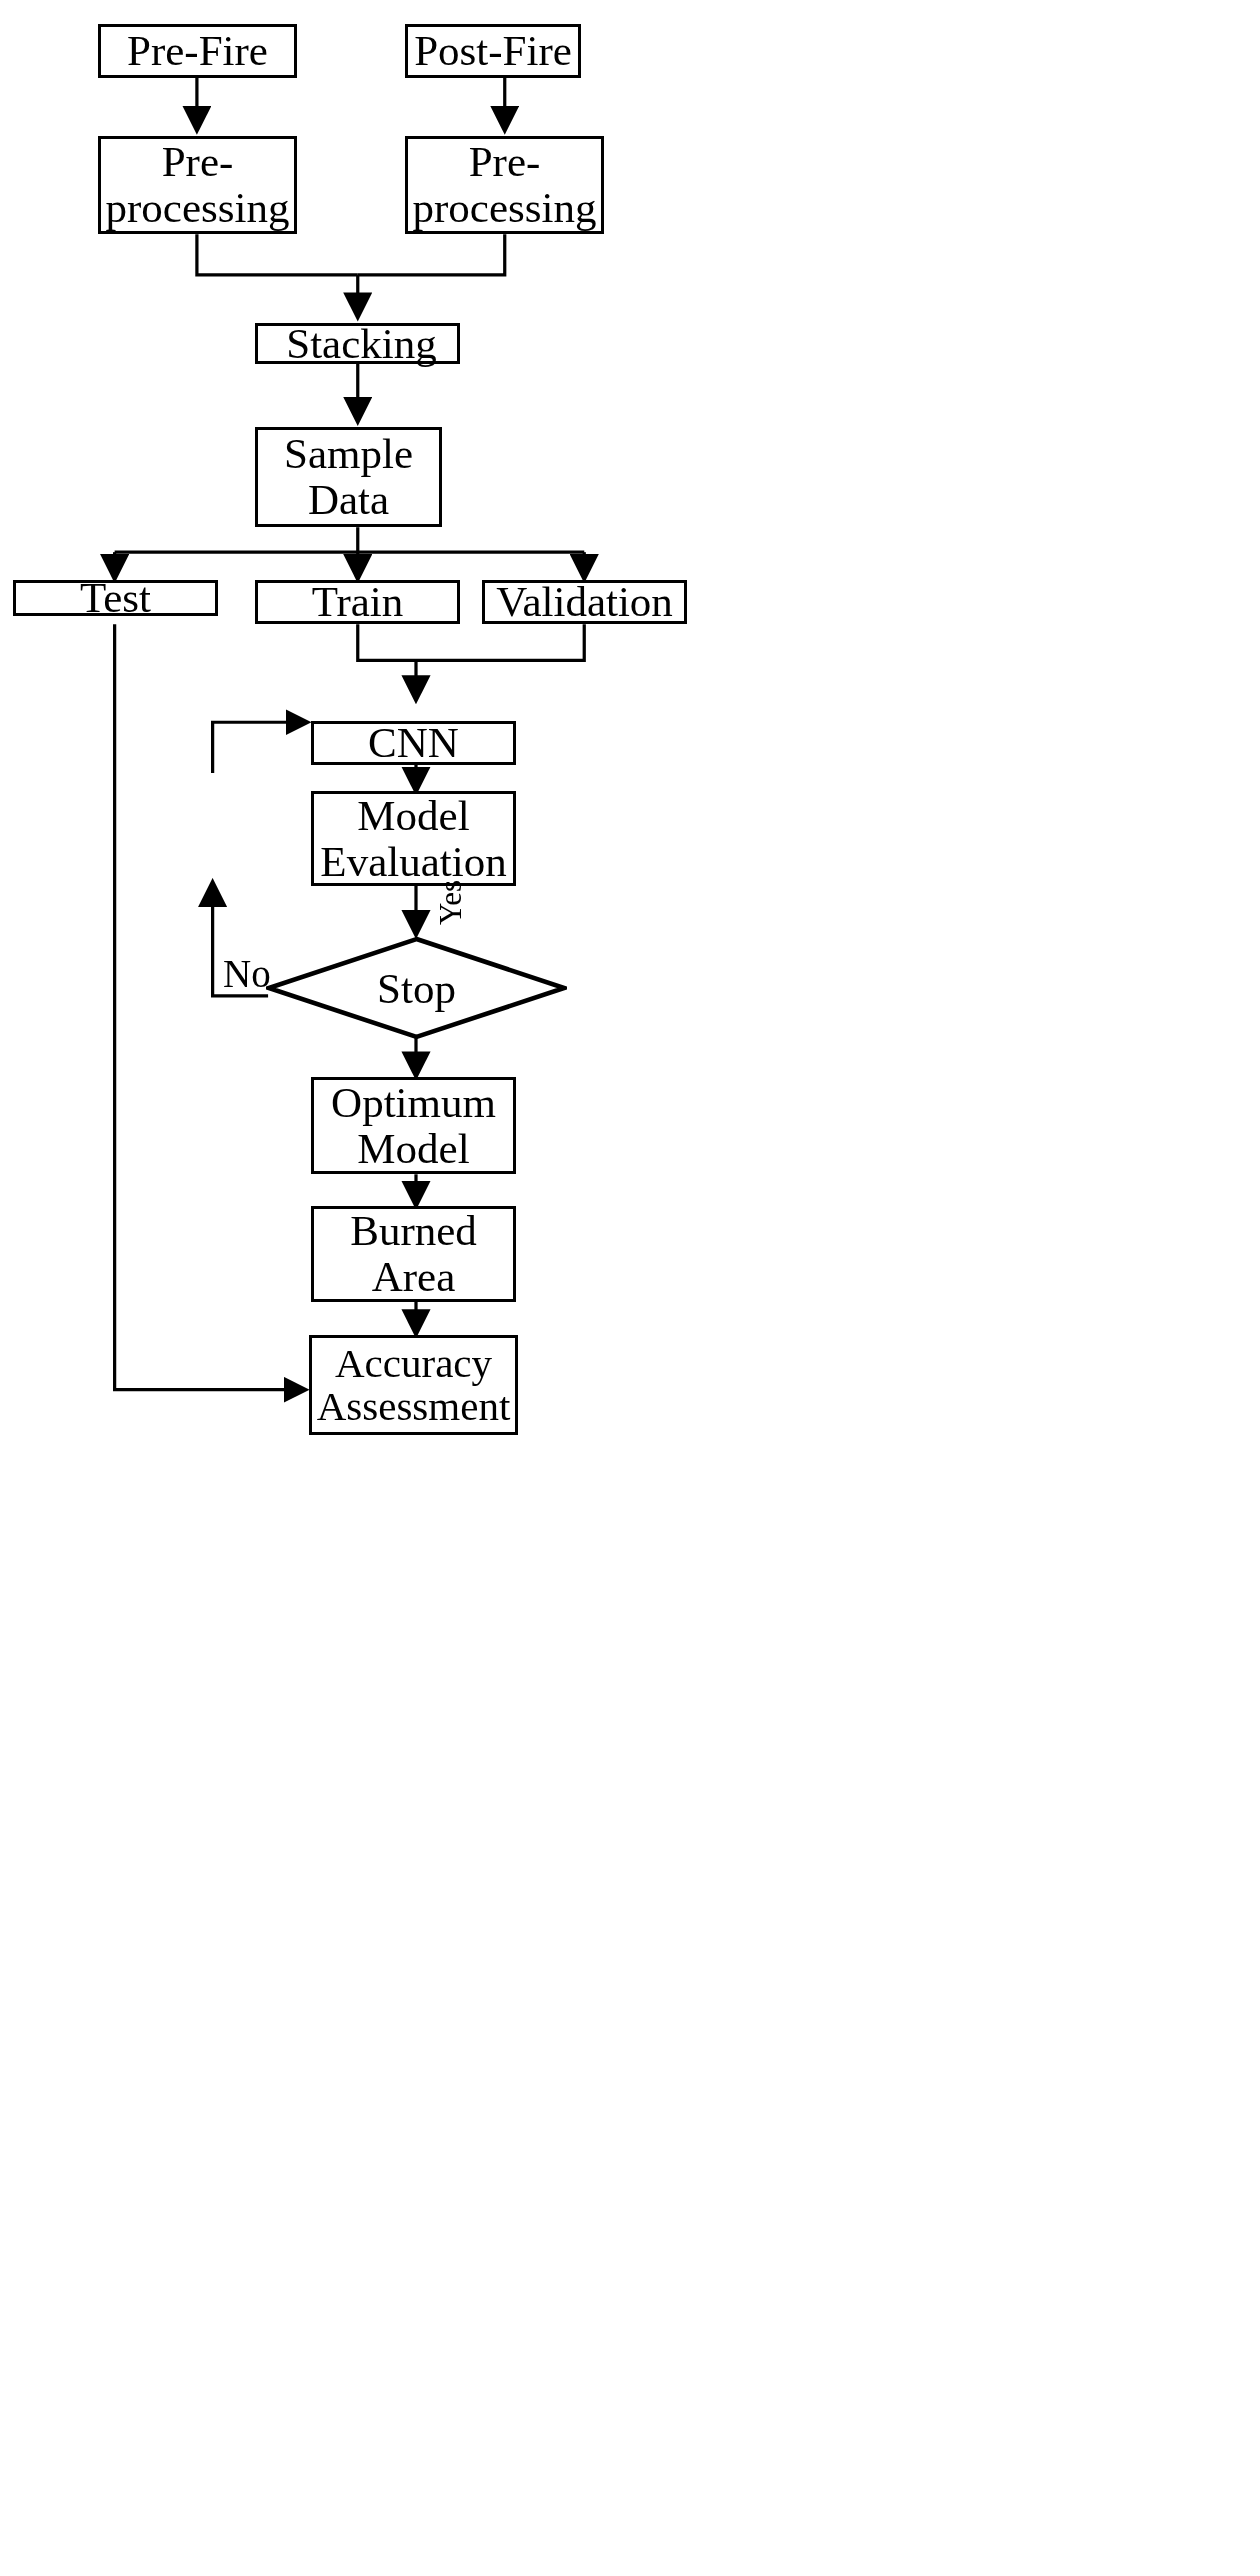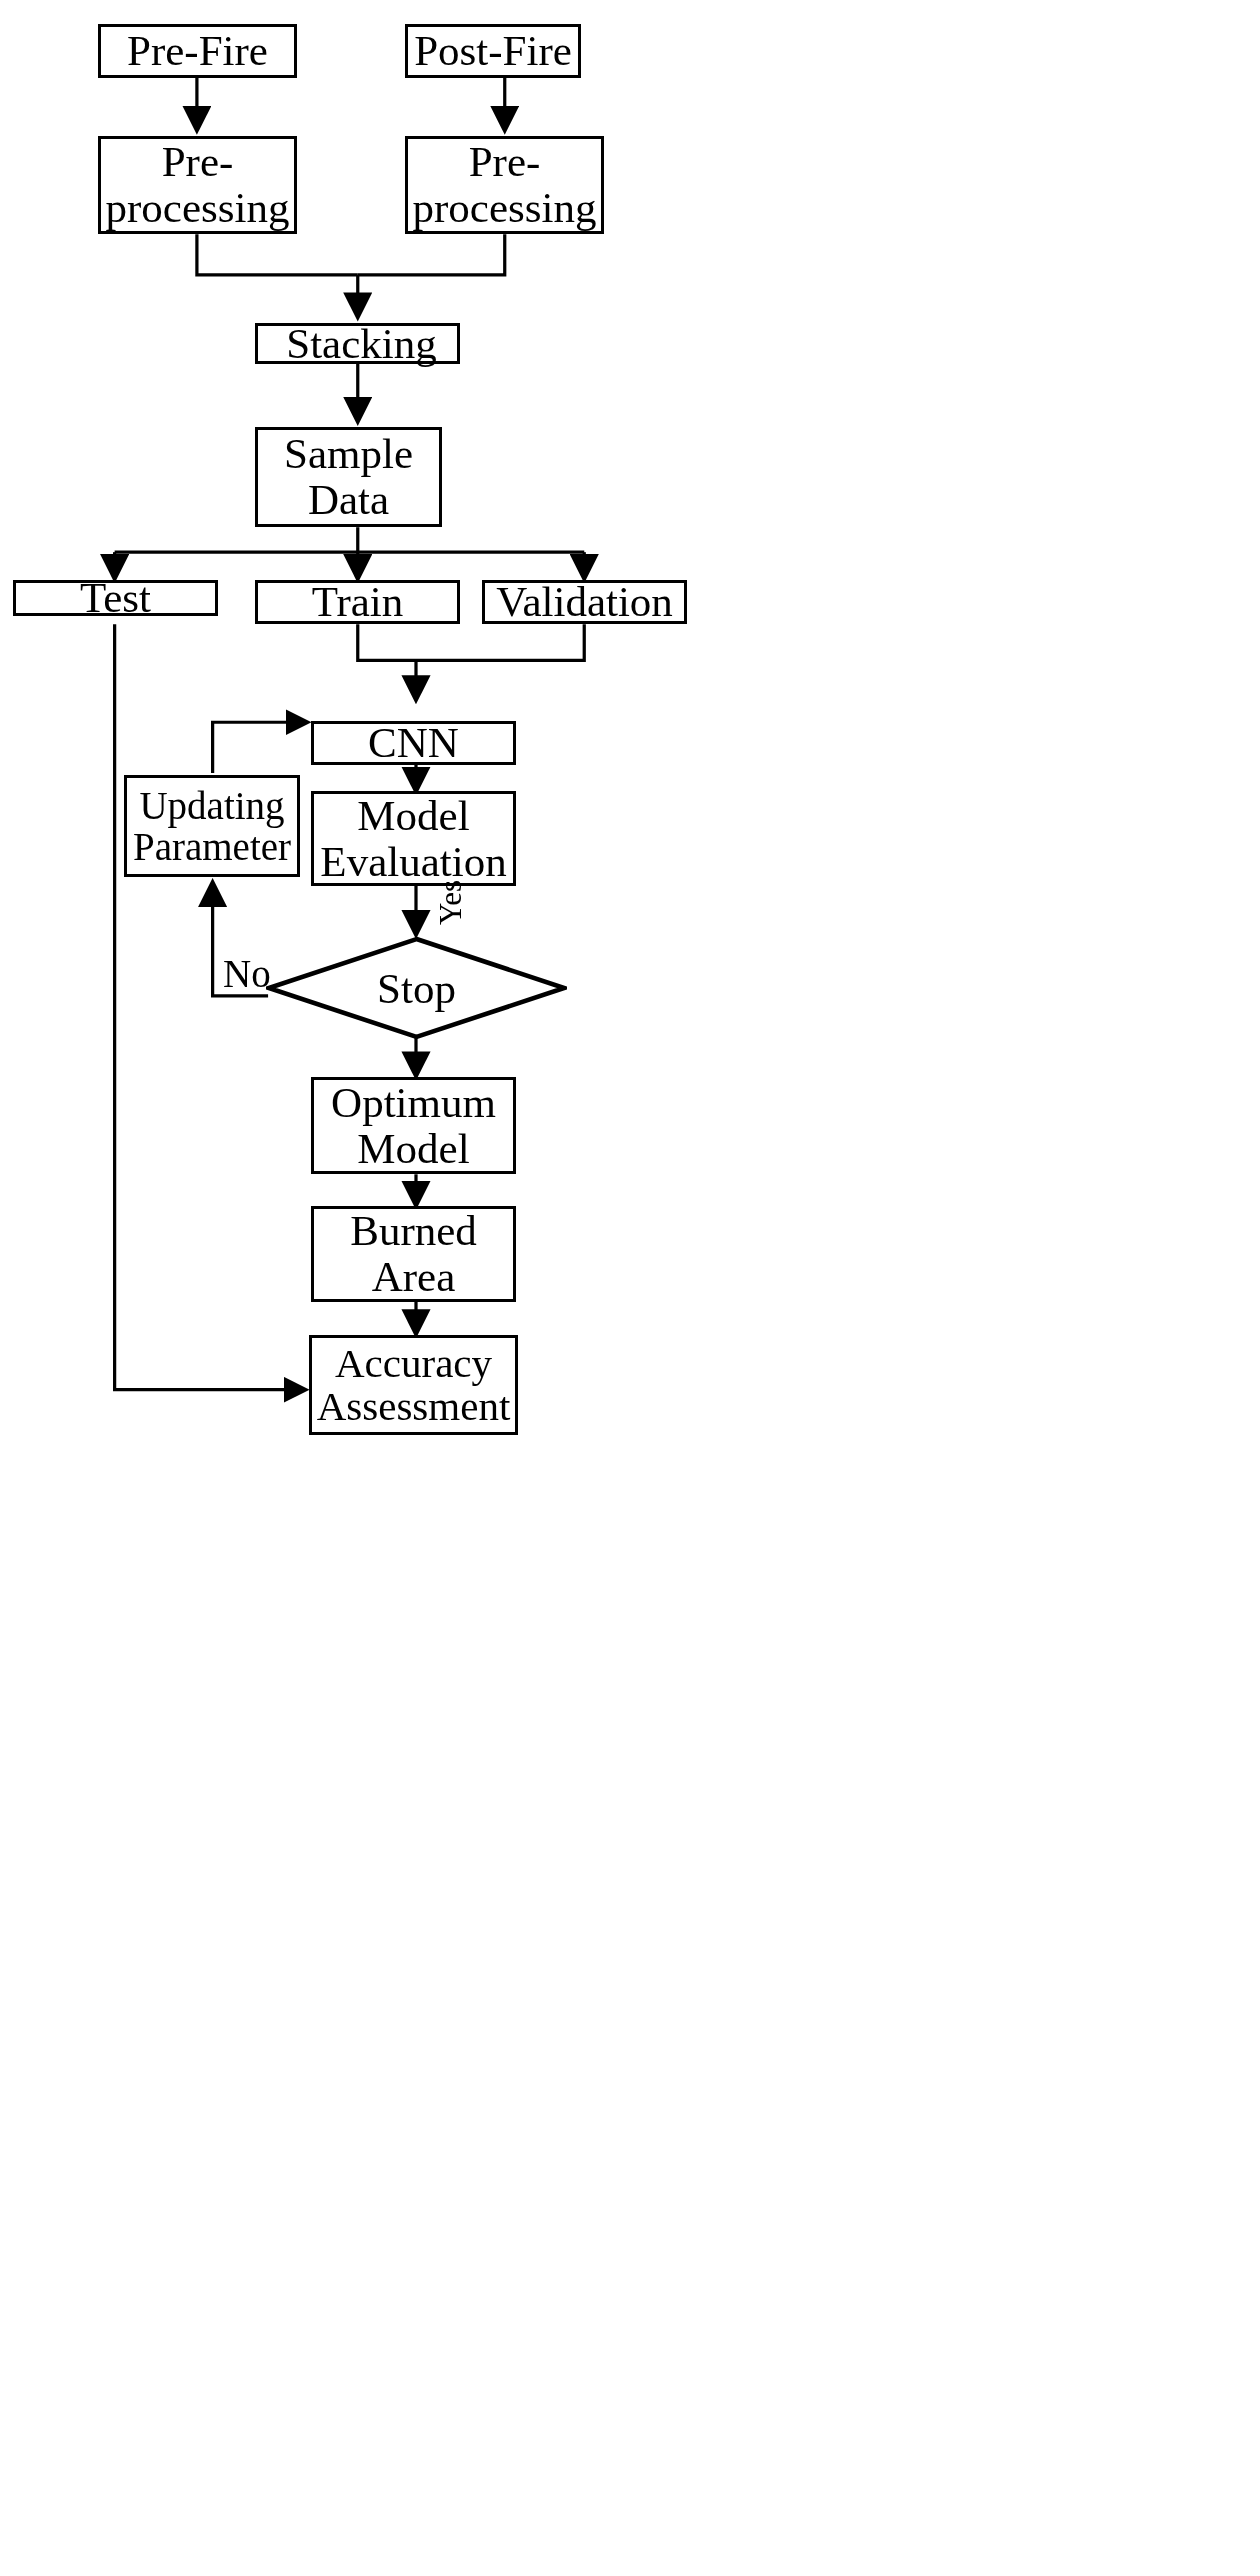--- a/index.html
+++ b/index.html
@@ -180,24 +180,20 @@
   </div>
 
   <div class="node" style="left:482px; top:580px; width:205px; height:44px;">
     <span class="node-label">Validation</span>
   </div>
 
   <div class="node" style="left:311px; top:721px; width:205px; height:44px;">
     <span class="node-label">CNN</span>
   </div>
 
-  <div class="node" style="left:124px; top:775px; width:176px; height:102px; font-size:39px;">
-    <span class="node-label">Updating
-Parameter</span>
-  </div>
 
   <div class="node" style="left:311px; top:791px; width:205px; height:95px;">
     <span class="node-label">Model
 Evaluation</span>
   </div>
 
   <div class="diamond-wrap" style="left:266px; top:936px; width:301px; height:104px;">
     <svg viewBox="0 0 326 112" width="301" height="104">
       <polygon points="163,3 323,56 163,109 3,56" fill="#ffffff" stroke="#000000" stroke-width="5"></polygon>
     </svg>

